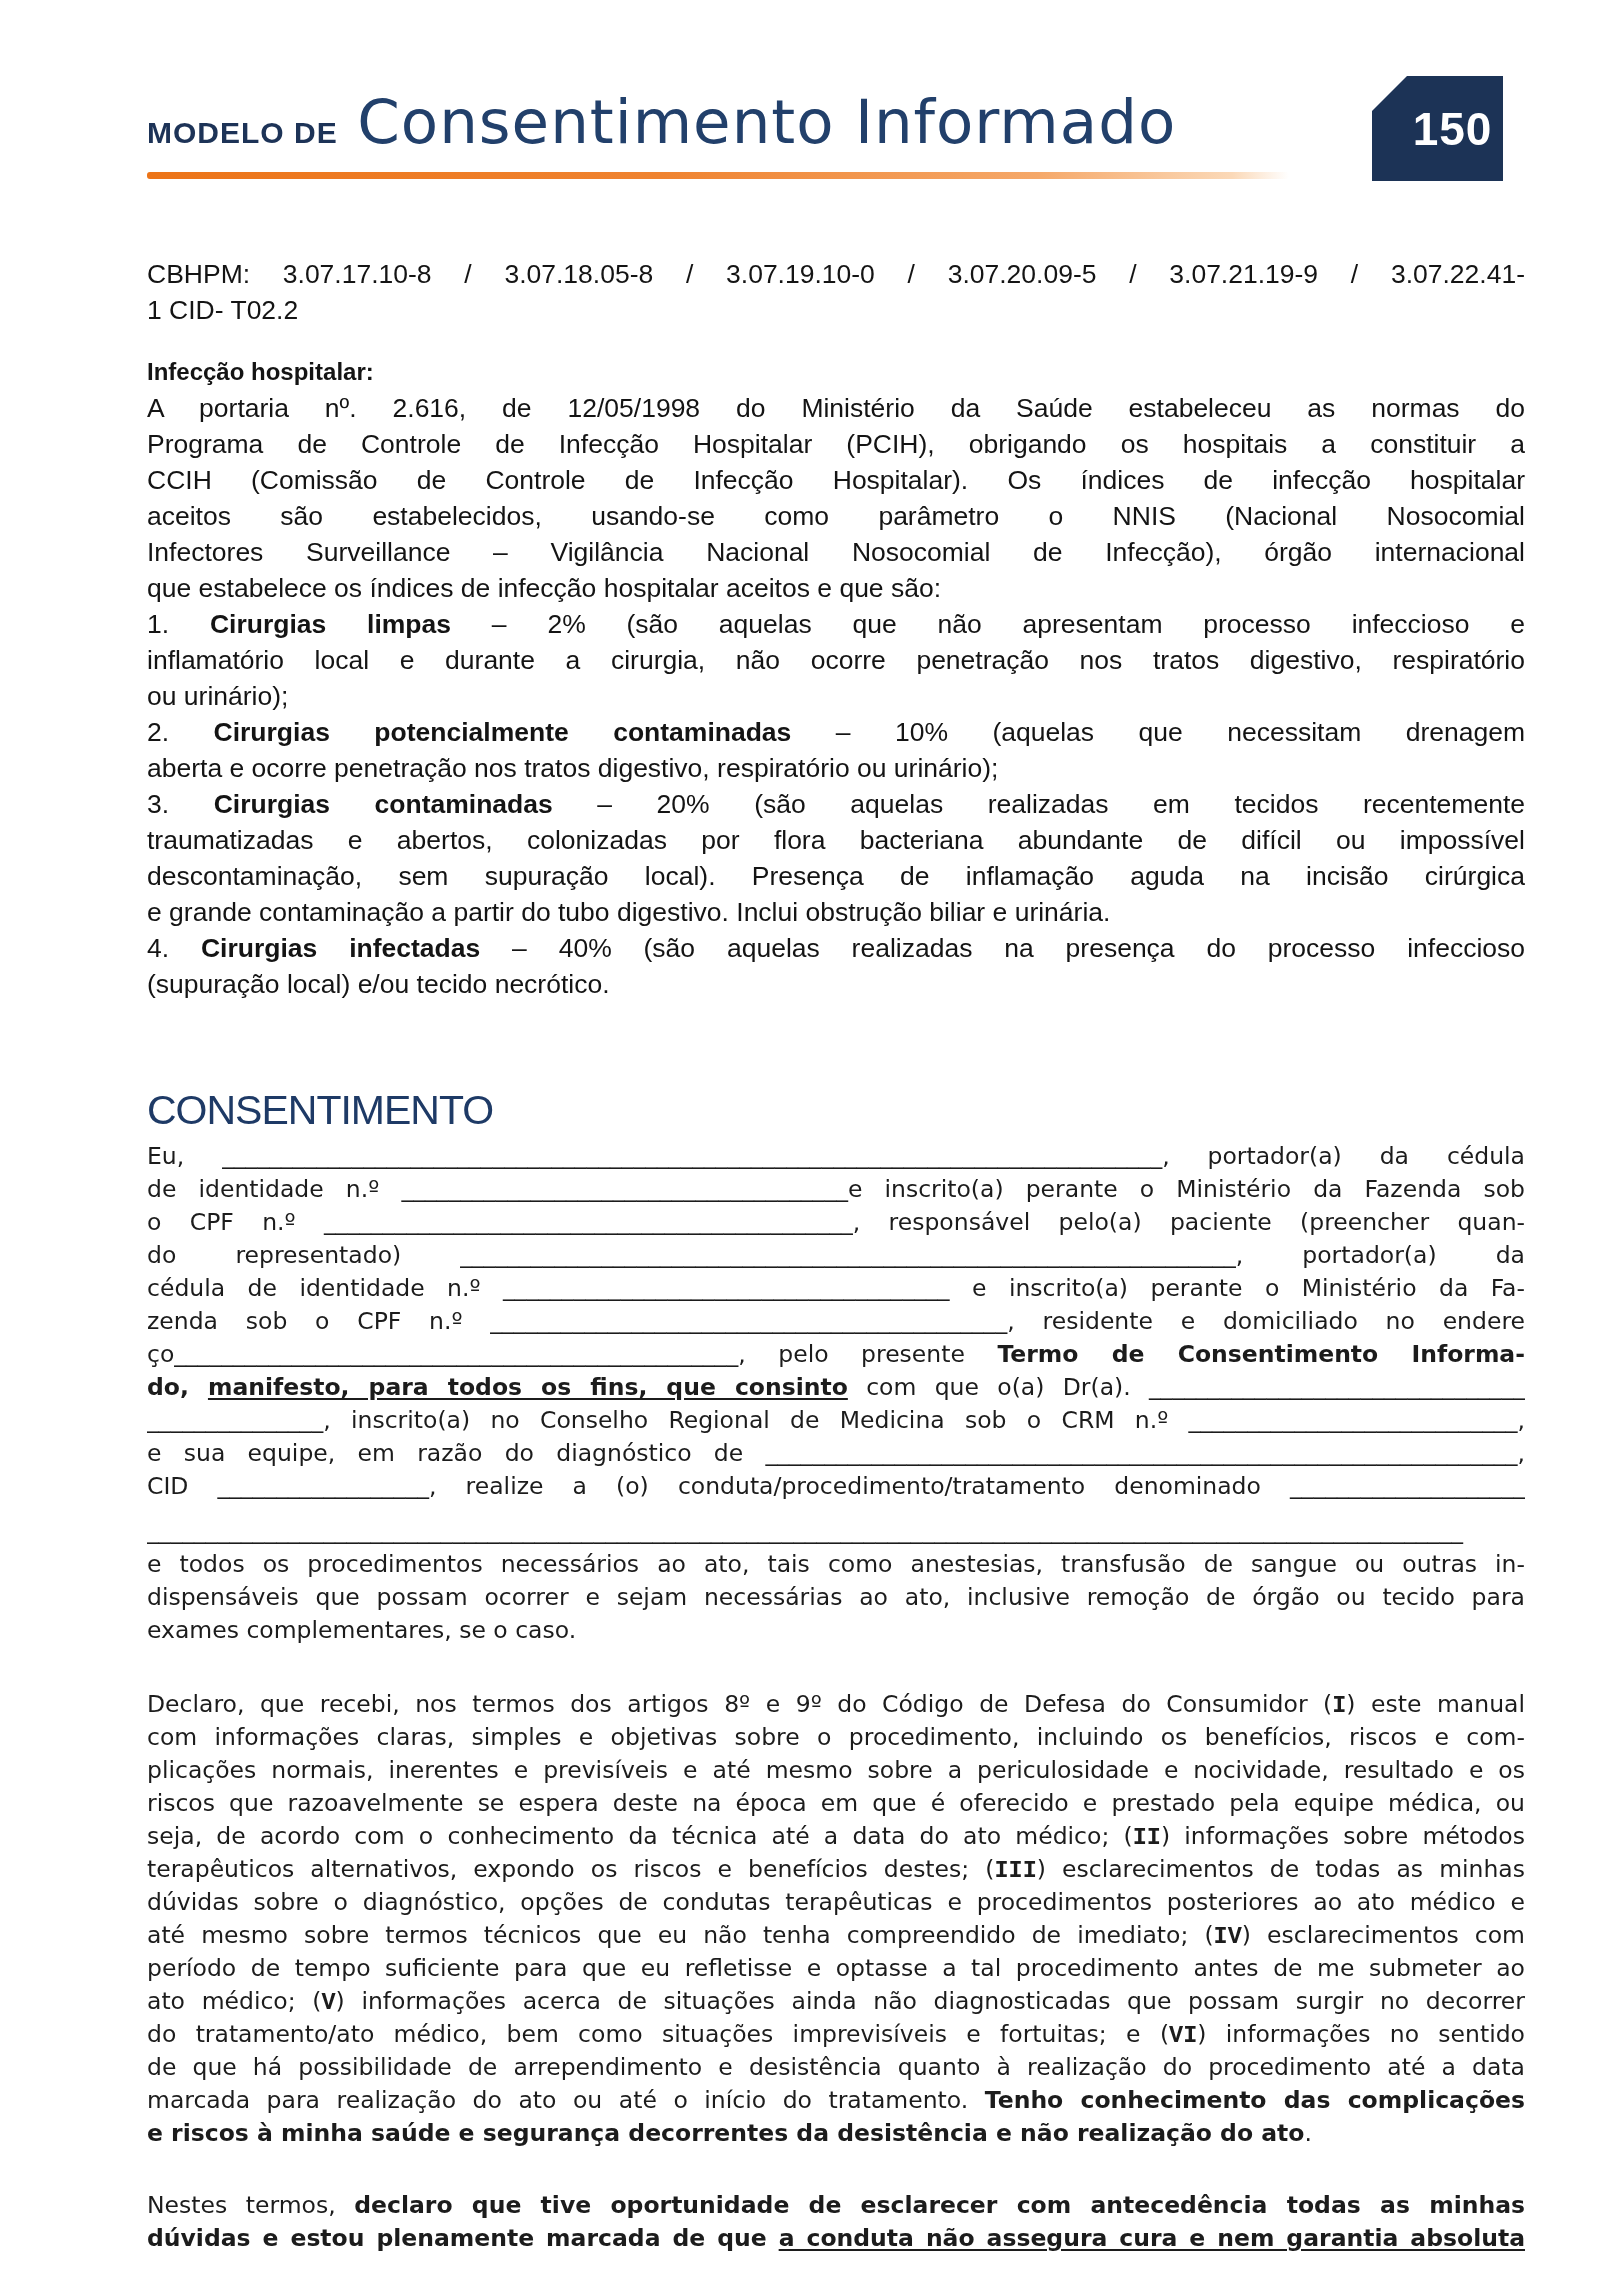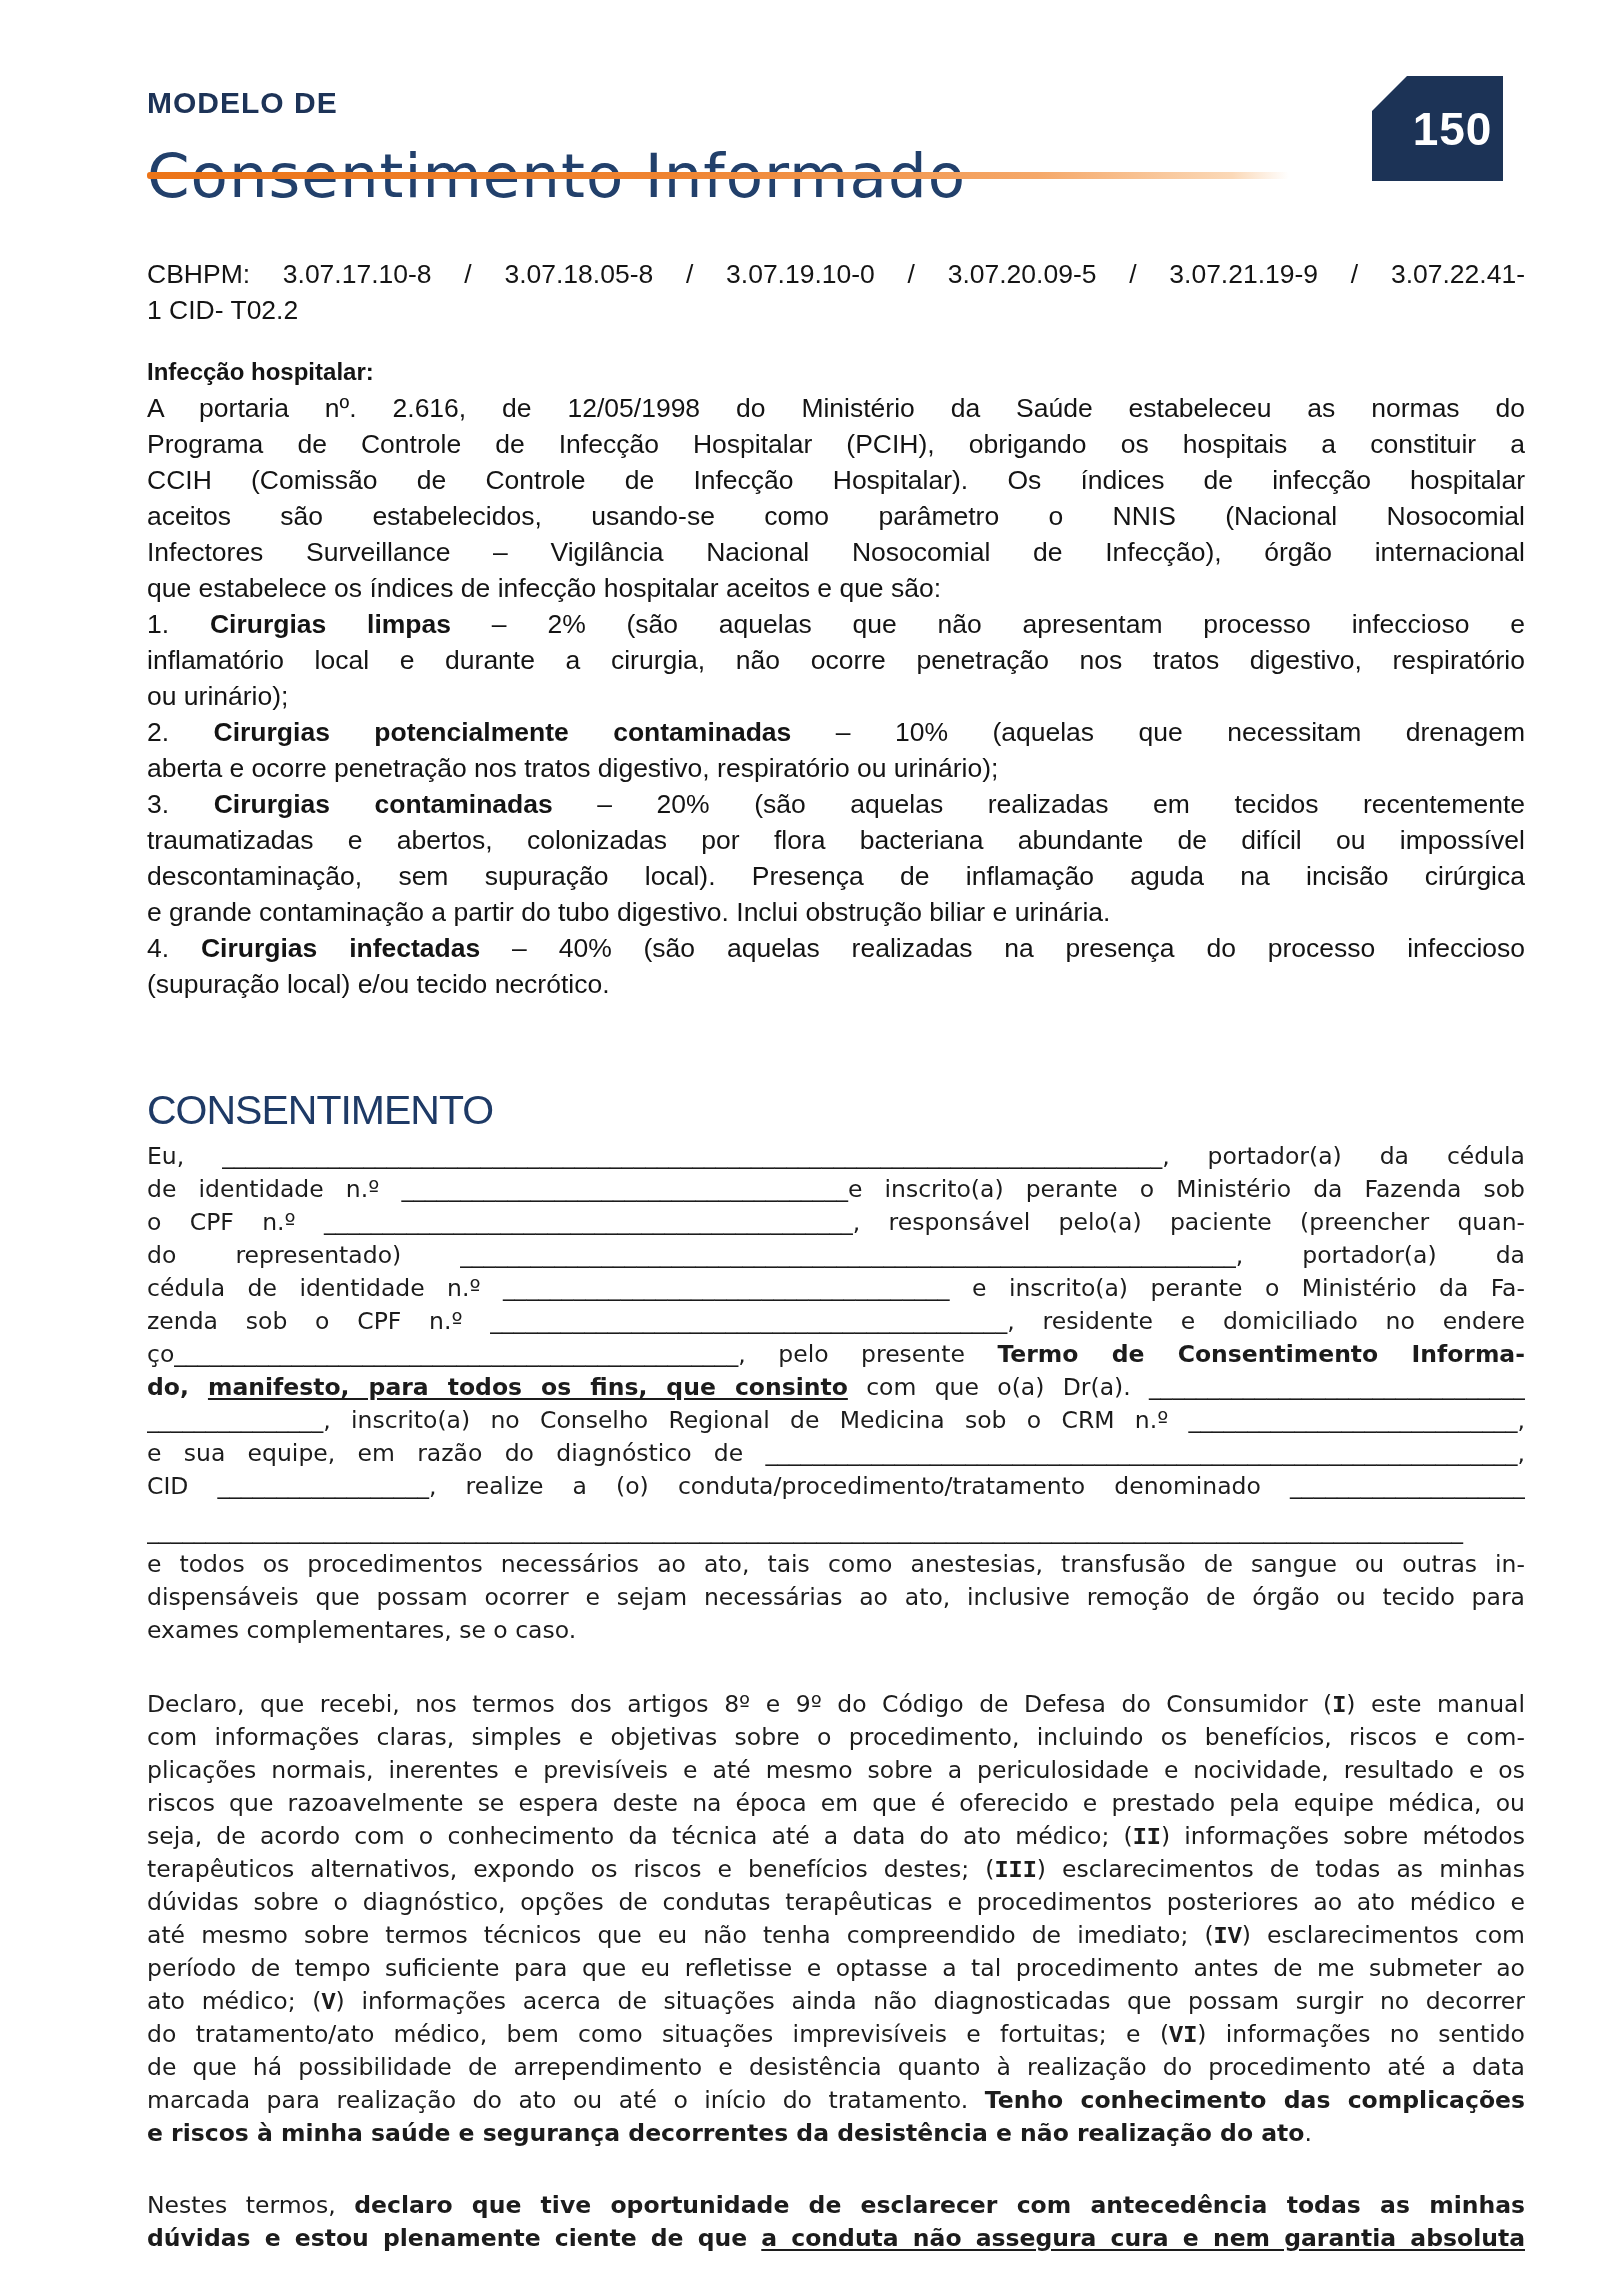--- a/index.html
+++ b/index.html
@@ -3,21 +3,21 @@
 <meta charset="utf-8">
 <style>
   html,body{margin:0;padding:0;background:#e8e8e8;}
   .page{
     width:1621px;height:2293px;background:#ffffff;position:relative;
     overflow:hidden;margin:0 auto;color:#141414;
     font-family:"Liberation Sans",sans-serif;
   }
   
   .hdr{position:relative;height:181px;}
-  .titlerow{position:absolute;left:147px;top:86px;display:flex;align-items:baseline;gap:19.6px;white-space:nowrap;flex-direction:column;}
+  .titlerow{position:absolute;left:147px;top:86px;display:flex;align-items:baseline;gap:19.6px;white-space:nowrap;}
   .kicker{font-weight:700;font-size:30px;letter-spacing:1px;color:#1d3357;}
   .bigtitle{font-family:"DejaVu Sans",sans-serif;font-weight:400;font-size:61px;letter-spacing:1px;color:#22406b;}
   .rule{position:absolute;left:147px;top:172px;width:1142px;height:6.9px;border-radius:2.9px;
     background:linear-gradient(90deg,#ec7418 0%,#ef8330 45%,#f5a869 78%,#fbd9b8 95%,rgba(253,231,210,0) 100%);}
   .badge{position:absolute;left:1372px;top:76px;width:101px;height:105px;background:#1c3356;
     clip-path:polygon(35px 0,100% 0,100% 100%,0 100%,0 35px);
     display:flex;align-items:center;justify-content:center;padding-left:30px;}
   .badge span{color:#ffffff;font-weight:700;font-size:46px;letter-spacing:1px;}
   
   .content{padding:0 96px 0 147px;}
@@ -111,18 +111,18 @@
         <div class="jline"><span>período de tempo suficiente para que eu refletisse e optasse a tal procedimento antes de me submeter ao</span></div>
         <div class="jline"><span>ato médico; (</span><span class="m">V</span><span>) informações acerca de situações ainda não diagnosticadas que possam surgir no decorrer</span></div>
         <div class="jline"><span>do tratamento/ato médico, bem como situações imprevisíveis e fortuitas; e (</span><span class="m">VI</span><span>) informações no sentido</span></div>
         <div class="jline"><span>de que há possibilidade de arrependimento e desistência quanto à realização do procedimento até a data</span></div>
         <div class="jline"><span>marcada para realização do ato ou até o início do tratamento. </span><span class="b">Tenho conhecimento das complicações</span></div>
         <div class="jline last"><span class="b">e riscos à minha saúde e segurança decorrentes da desistência e não realização do ato</span><span>.</span></div>
       </section>
 
     <section class="sec2 close-block">
         <div class="jline"><span>Nestes termos, </span><span class="b">declaro que tive oportunidade de esclarecer com antecedência todas as minhas</span></div>
-        <div class="jline"><span class="b">dúvidas e estou plenamente ciente de que </span><span class="b u">a conduta não assegura cura e nem garantia absoluta</span></div>
+        <div class="jline"><span class="b">dúvidas e estou plenamente marcada de que </span><span class="b u">a conduta não assegura cura e nem garantia absoluta</span></div>
       </section>
 
   </main>
 </div>
 
 
 </body></html>

